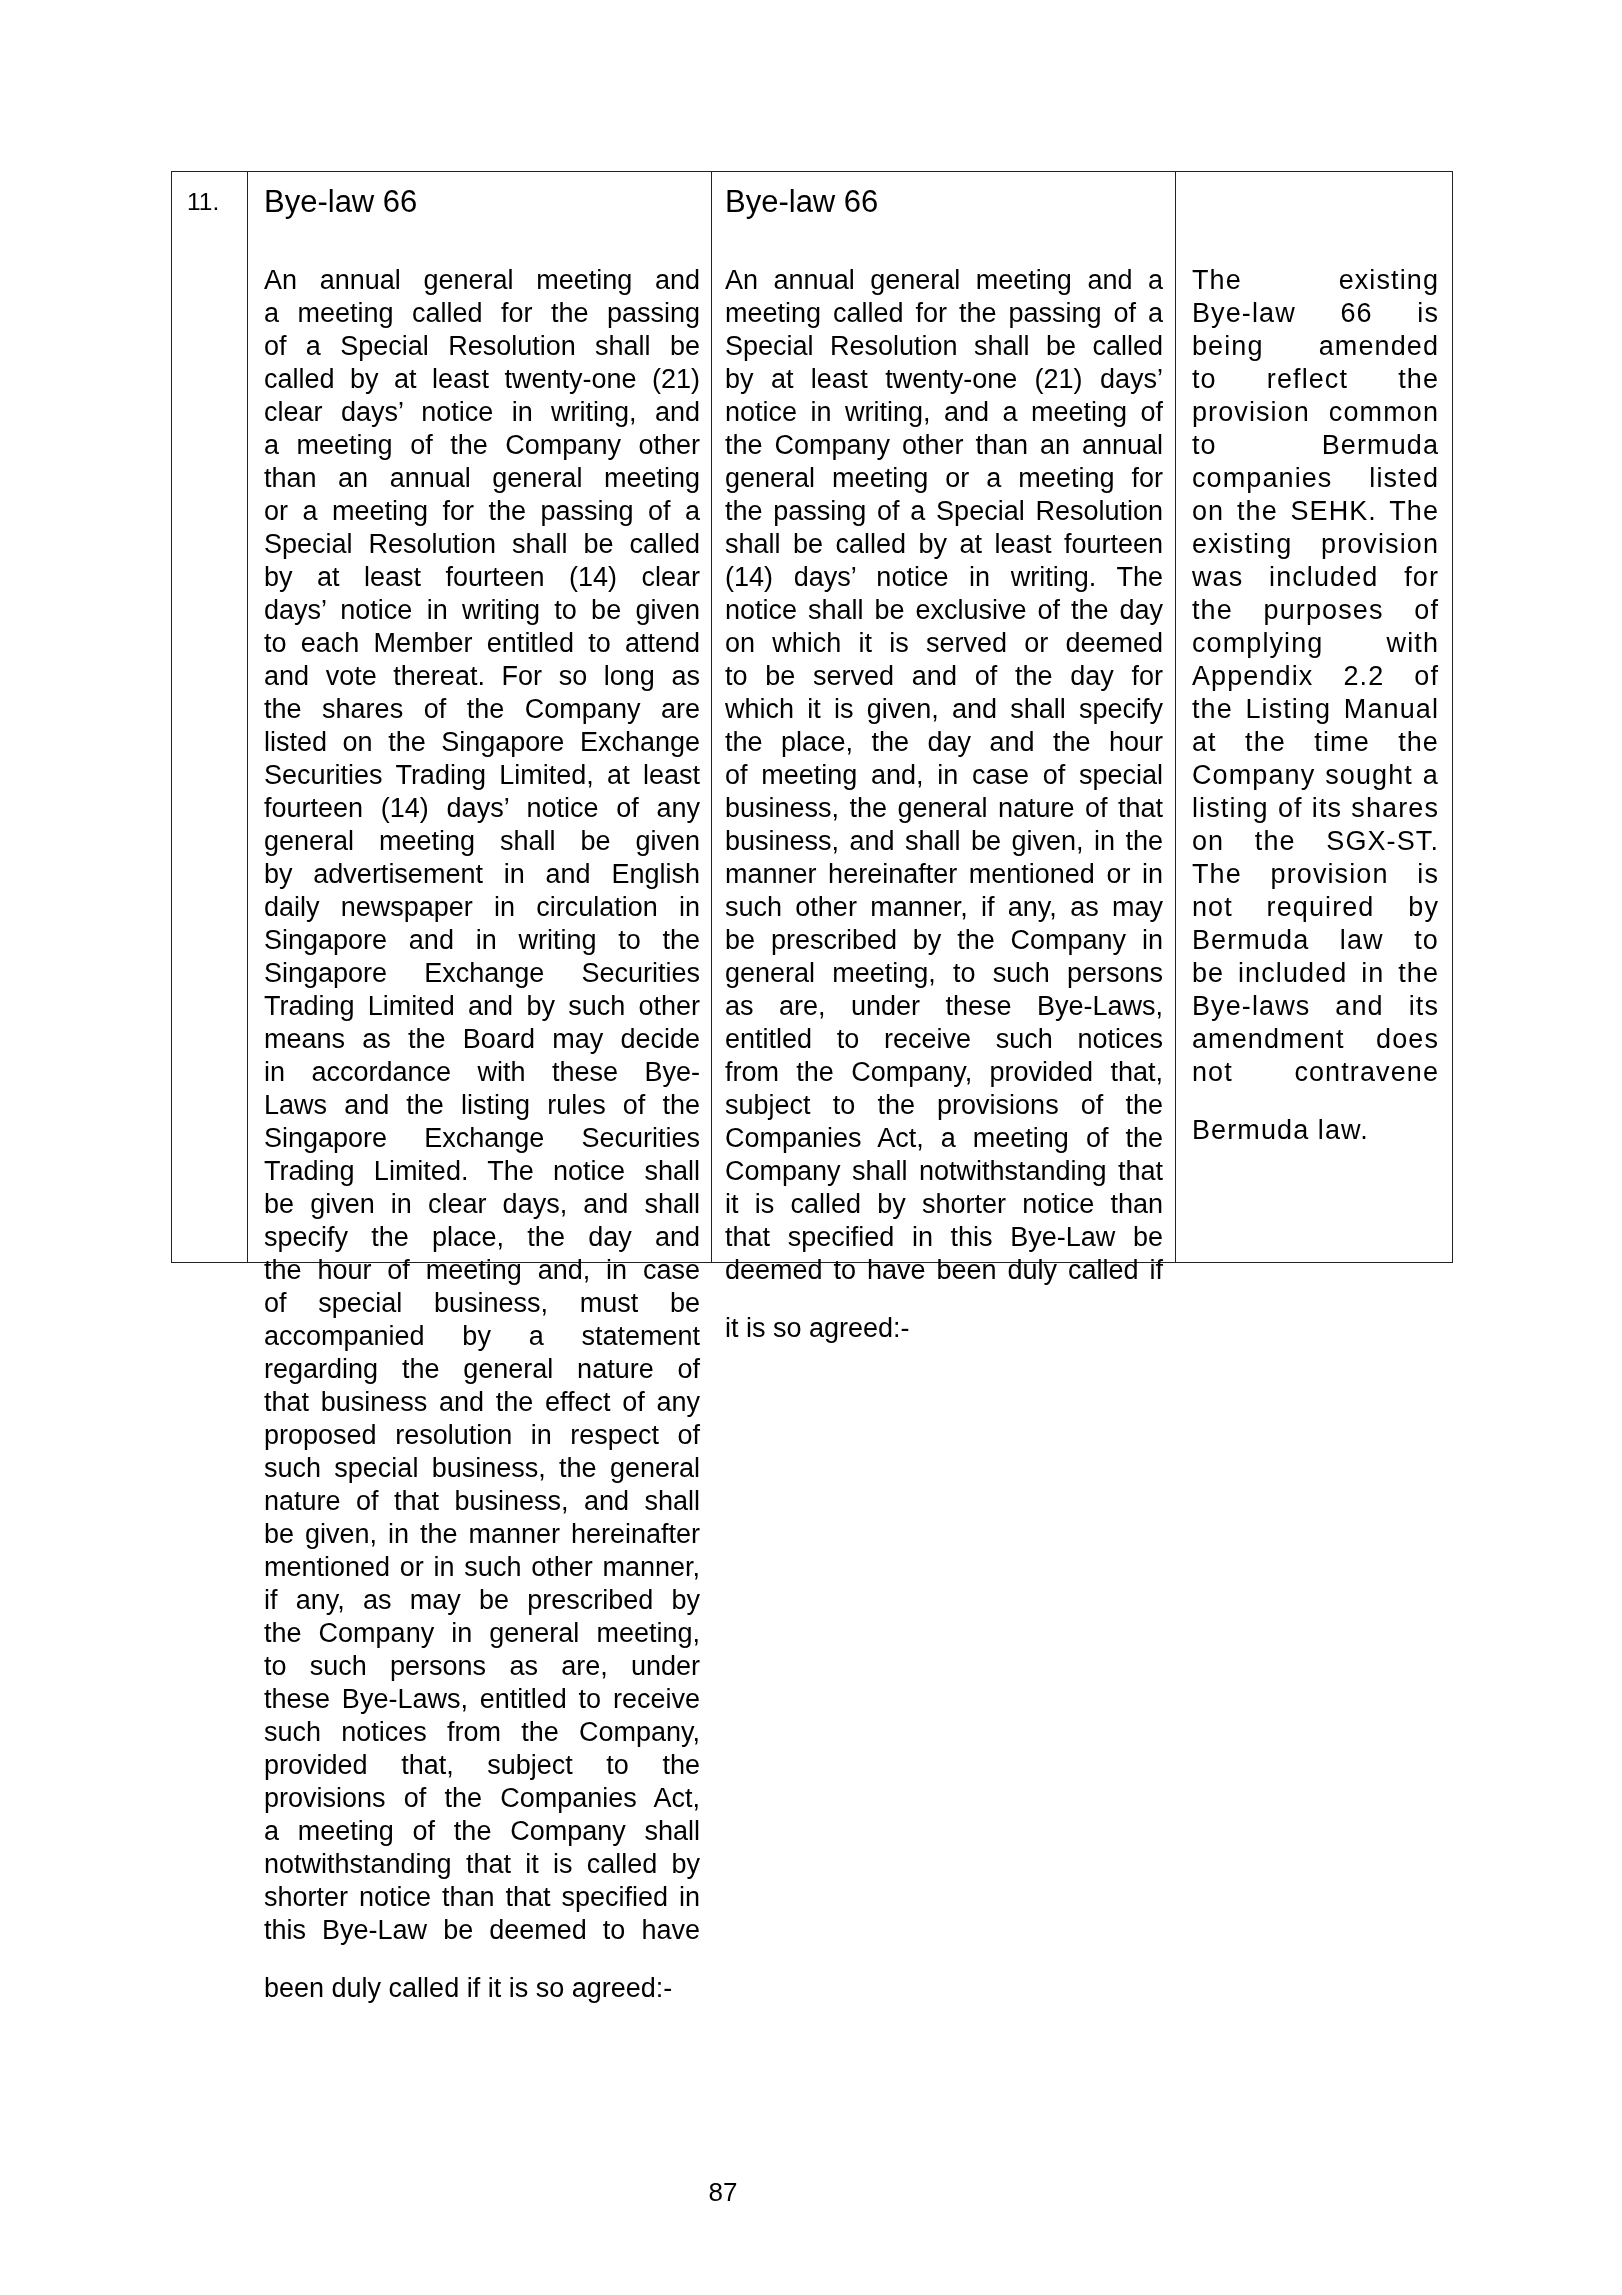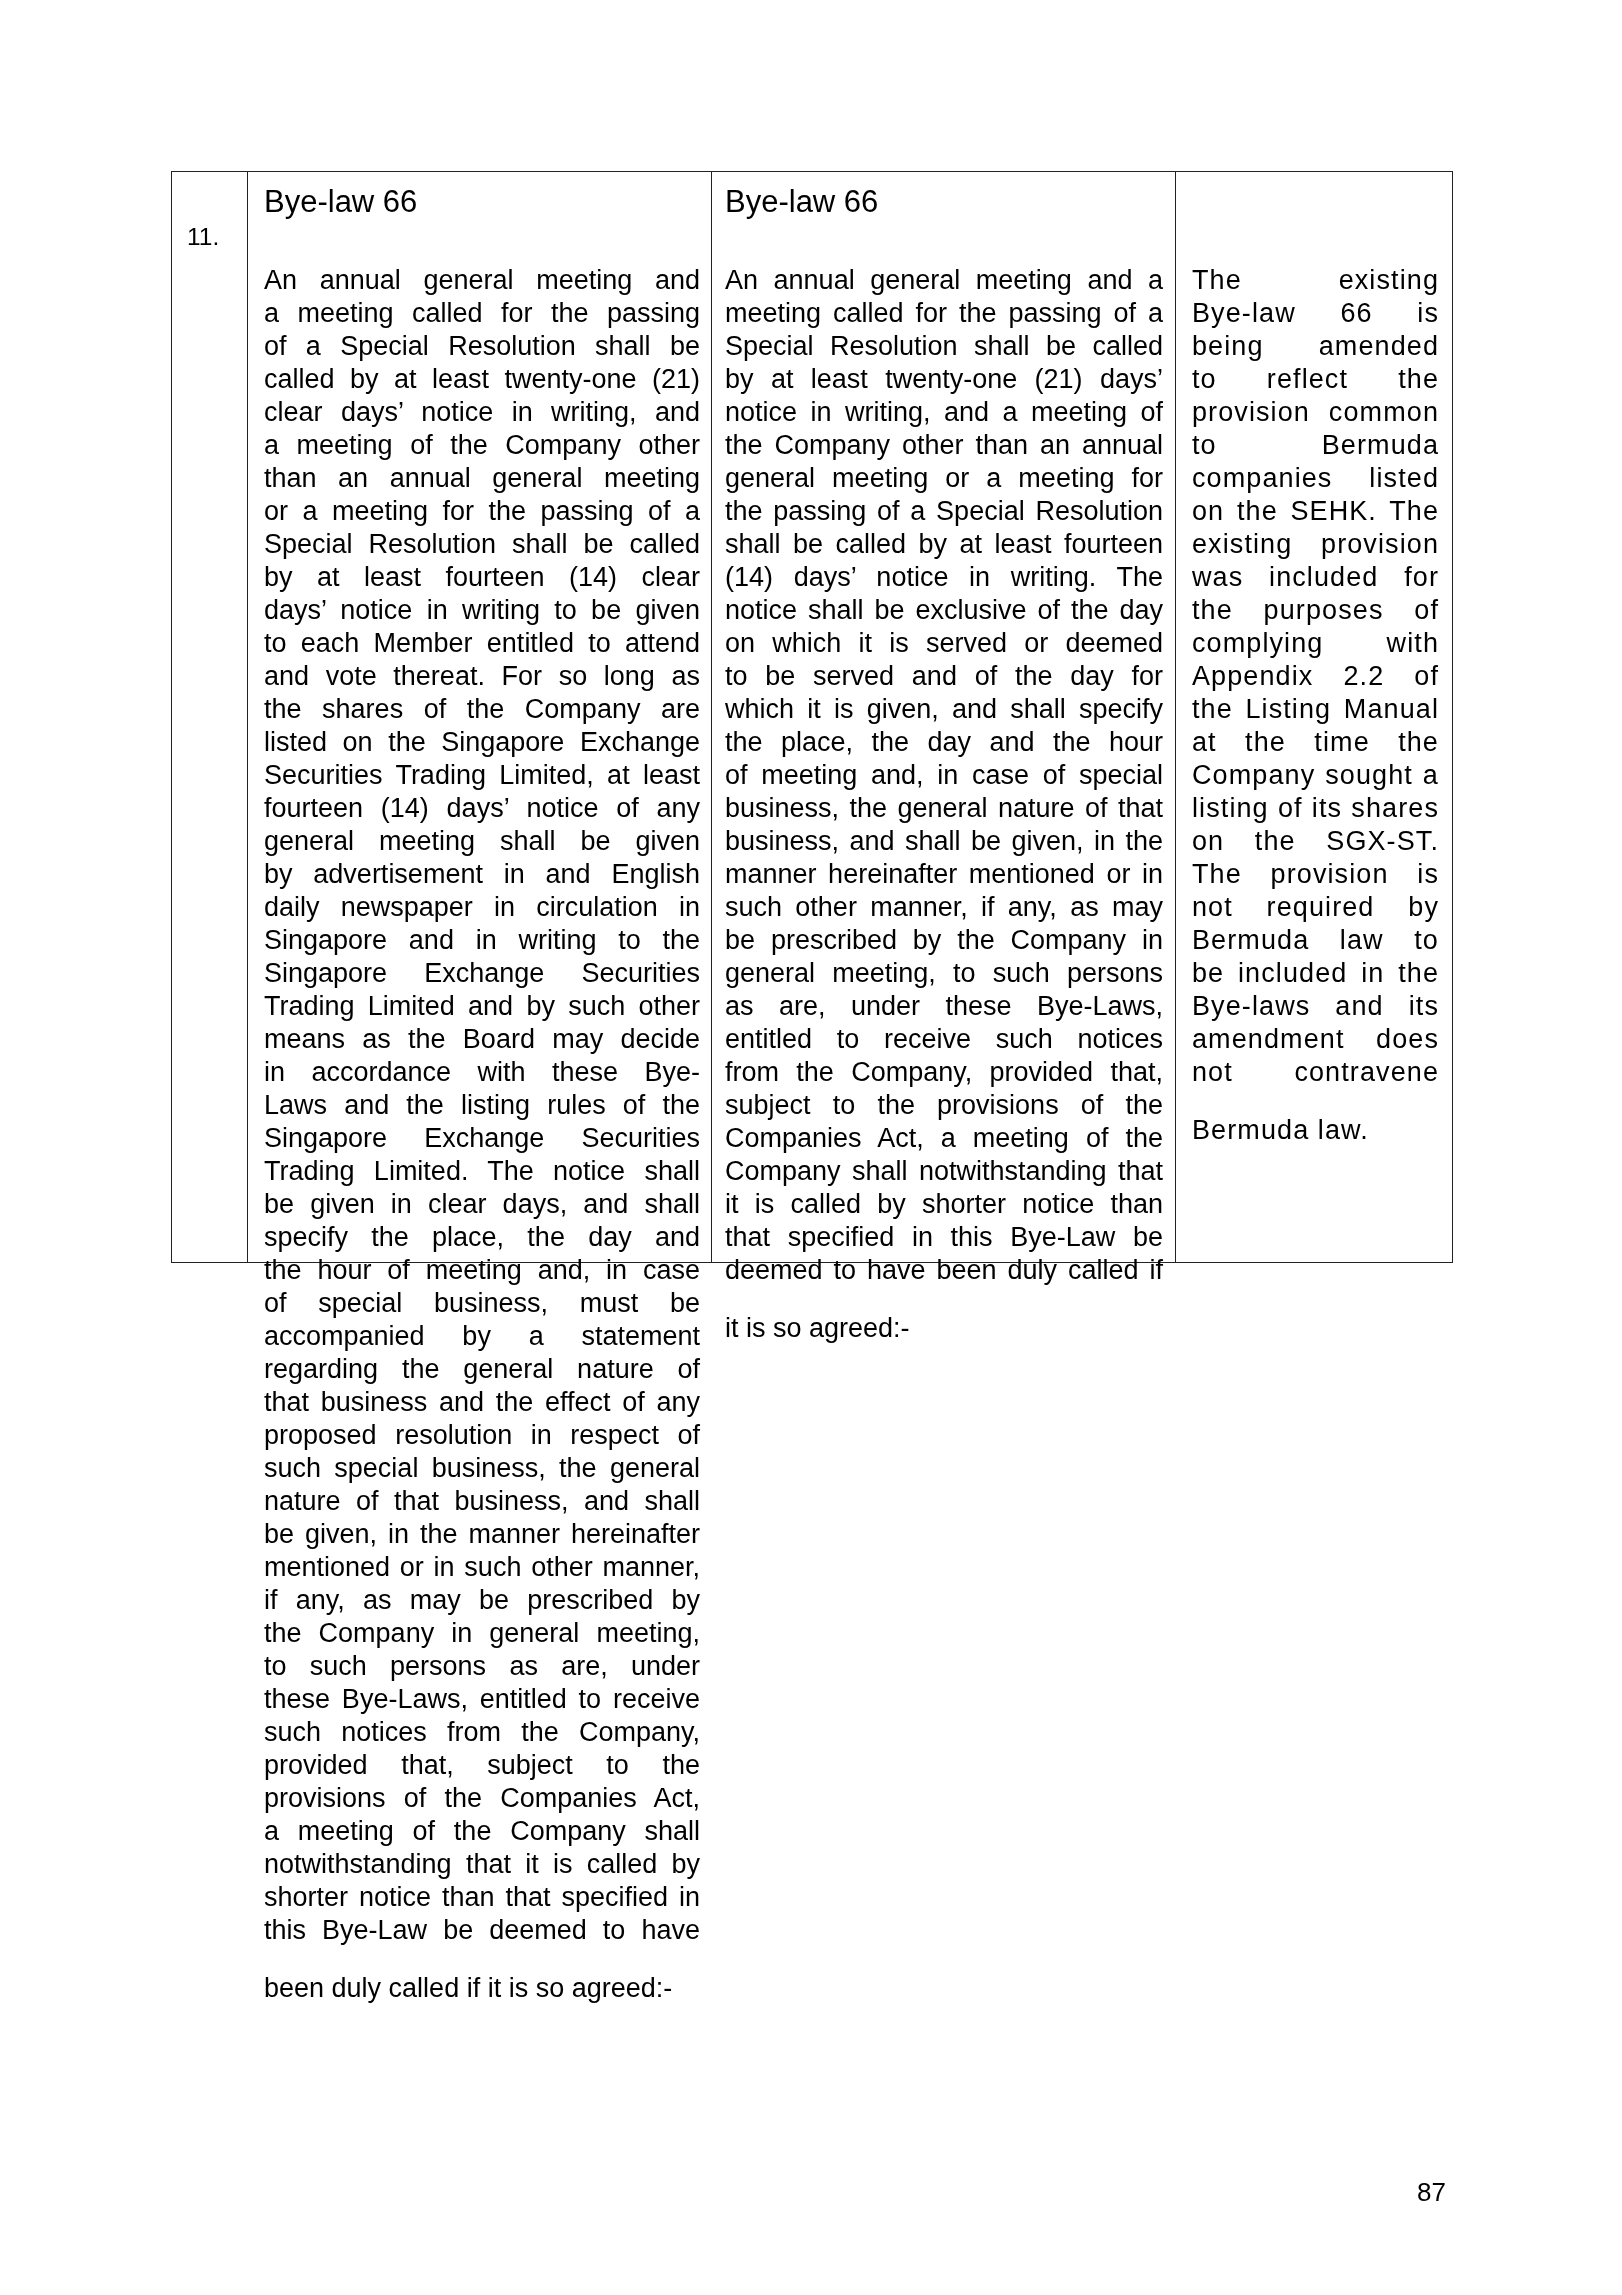--- a/index.html
+++ b/index.html
@@ -1,30 +1,30 @@
 <!DOCTYPE html>
 <html style="font-size:11.2px"><head>
 <meta charset="utf-8">
 <style>
   html, body { margin: 0; padding: 0; background: #ffffff; }
   body { width: 1622px; height: 2295px; position: relative; overflow: hidden;
          font-family: "Liberation Sans", sans-serif; color: #000; }
   .table { position: absolute; left: 171px; top: 171px; width: 1282px; height: 1092px;
            border: 1.4px solid #222; box-sizing: border-box; }
   .vline { position: absolute; top: 171px; height: 1092px; width: 1.4px; background: #222; }
-  .num { position: absolute; left: 187px; top: 188px; font-size: 24.5px; line-height: 28px; margin-top: 35px; }
+  .num { position: absolute; left: 187px; top: 188px; font-size: 24.5px; line-height: 28px; }
   .head { position: absolute; font-size: 31px; line-height: 28px; top: 188px; white-space: nowrap; }
   .body { position: absolute; top: 264px; font-size: 27px; line-height: 33px; }
   .line { display: block; height: 33px; text-align: justify; text-align-last: justify;
           white-space: nowrap; overflow: visible; }
   .line.last { text-align-last: left; margin-top: 25px; }
   .c2 { left: 264px; width: 436px; }
   .c3 { left: 725px; width: 438px; }
   .c4 { left: 1192px; width: 247px; letter-spacing: 1.1px; }
-  .pagenum { position: absolute; left: 0; width: 1446px; top: 2178px; text-align: right;
+  .pagenum { position: absolute; left: 0; width: 1446px; top: 2178px; text-align: center;
              font-size: 26px; line-height: 28px; }
 </style>
 </head>
 <body>
 
 <div class="table"></div>
 <div class="vline" style="left:247px"></div>
 <div class="vline" style="left:711px"></div>
 <div class="vline" style="left:1175px"></div>
 

